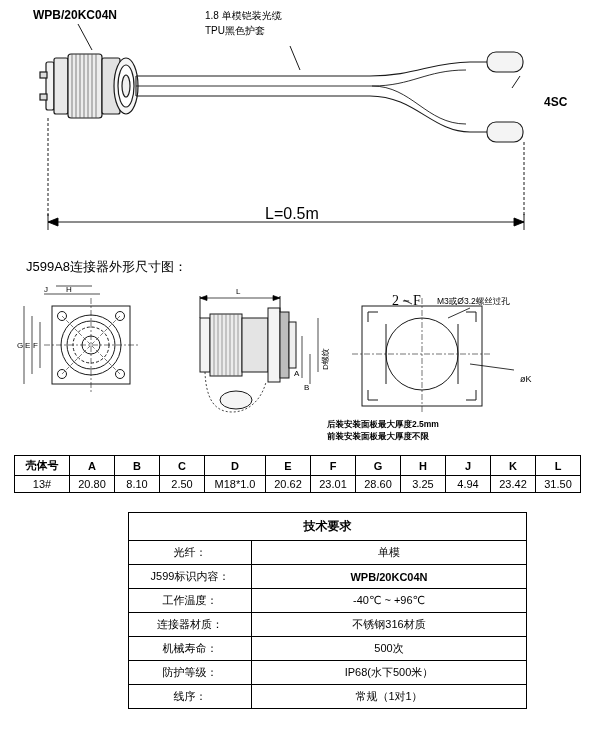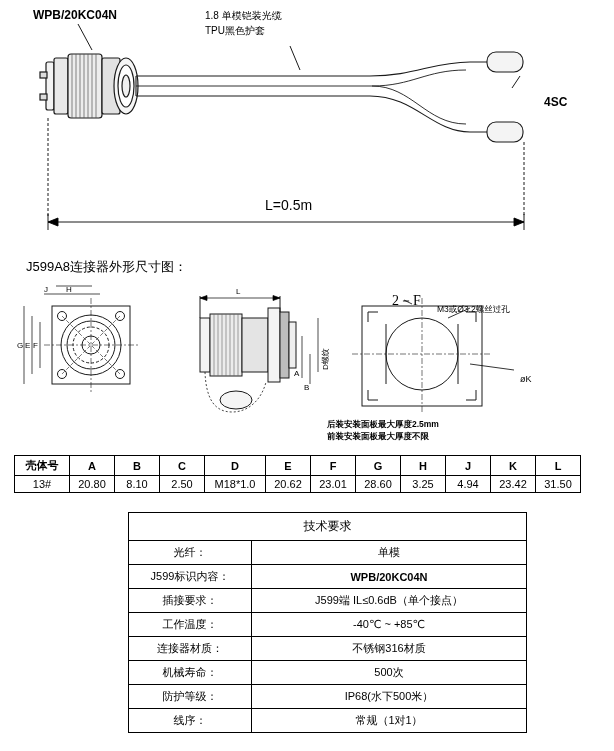--- a/index.html
+++ b/index.html
@@ -12,30 +12,30 @@
     overflow:hidden;
   }
   .abs{position:absolute;}
 
   
   #top-drawing{left:0;top:0;width:614px;height:240px;}
 
   .label-wpb{left:33px;top:8px;font-size:12px;font-weight:bold;}
   .label-cable{left:205px;top:8px;font-size:10px;line-height:15px;}
   .label-4sc{left:508px;top:95px;font-size:12px;font-weight:bold;margin-left:36px;}
-  .label-L{left:265px;top:197px;font-size:14px;}
+  .label-L{left:265px;top:205px;font-size:16px;}
 
   
   #section-title{left:26px;top:258px;font-size:13px;font-weight:normal;}
 
   
   #dim-drawings{left:0;top:278px;width:614px;height:175px;}
 
   .note-2f{left:392px;top:292px;font-size:14px;font-family:Liberation Serif, serif;}
-  .note-m3{left:437px;top:304px;font-size:8.5px;}
+  .note-m3{left:437px;top:296px;font-size:8.5px;}
   .note-k{left:520px;top:374px;font-size:9px;}
   .note-back{left:327px;top:418px;font-size:8.5px;font-weight:bold;line-height:12px;}
 
   
   table{border-collapse:collapse;}
   #dim-table{left:14px;top:455px;}
   #dim-table table{font-size:11px;}
   #dim-table th,#dim-table td{
     border:1px solid #000;
     text-align:center;
@@ -50,21 +50,21 @@
   
   #spec-table{left:128px;top:512px;}
   #spec-table table{font-size:11px;}
   #spec-table td{
     border:1px solid #000;
     padding:4px 12px;
     text-align:center;
   }
   #spec-table td.k{width:98px;}
   #spec-table td.v{width:250px;}
-  #spec-table .title{font-weight:normal;font-size:12px;padding:5px 0;}
+  #spec-table .title{font-weight:bold;font-size:12px;padding:5px 0;}
   #spec-table .vbold{font-weight:bold;}
 
   svg{display:block;}
 </style>
 </head>
 <body>
 
 <div class="abs" id="top-drawing">
   <svg width="614" height="240" viewBox="0 0 614 240">
     <g fill="none" stroke="#1a1a1a" stroke-width="1.2">
@@ -286,26 +286,22 @@
       </tr>
       <tr>
         <td class="k">光纤：</td>
         <td class="v">单模</td>
       </tr>
       <tr>
         <td class="k">J599标识内容：</td>
         <td class="v vbold">WPB/20KC04N</td>
       </tr>
       <tr>
-        <td class="k">插接要求：</td>
-        <td class="v">J599端 IL≤0.6dB（单个接点）</td>
-      </tr>
-      <tr>
         <td class="k">工作温度：</td>
-        <td class="v">-40℃ ~ +85℃</td>
+        <td class="v">-40℃ ~ +96℃</td>
       </tr>
       <tr>
         <td class="k">连接器材质：</td>
         <td class="v">不锈钢316材质</td>
       </tr>
       <tr>
         <td class="k">机械寿命：</td>
         <td class="v">500次</td>
       </tr>
       <tr>

